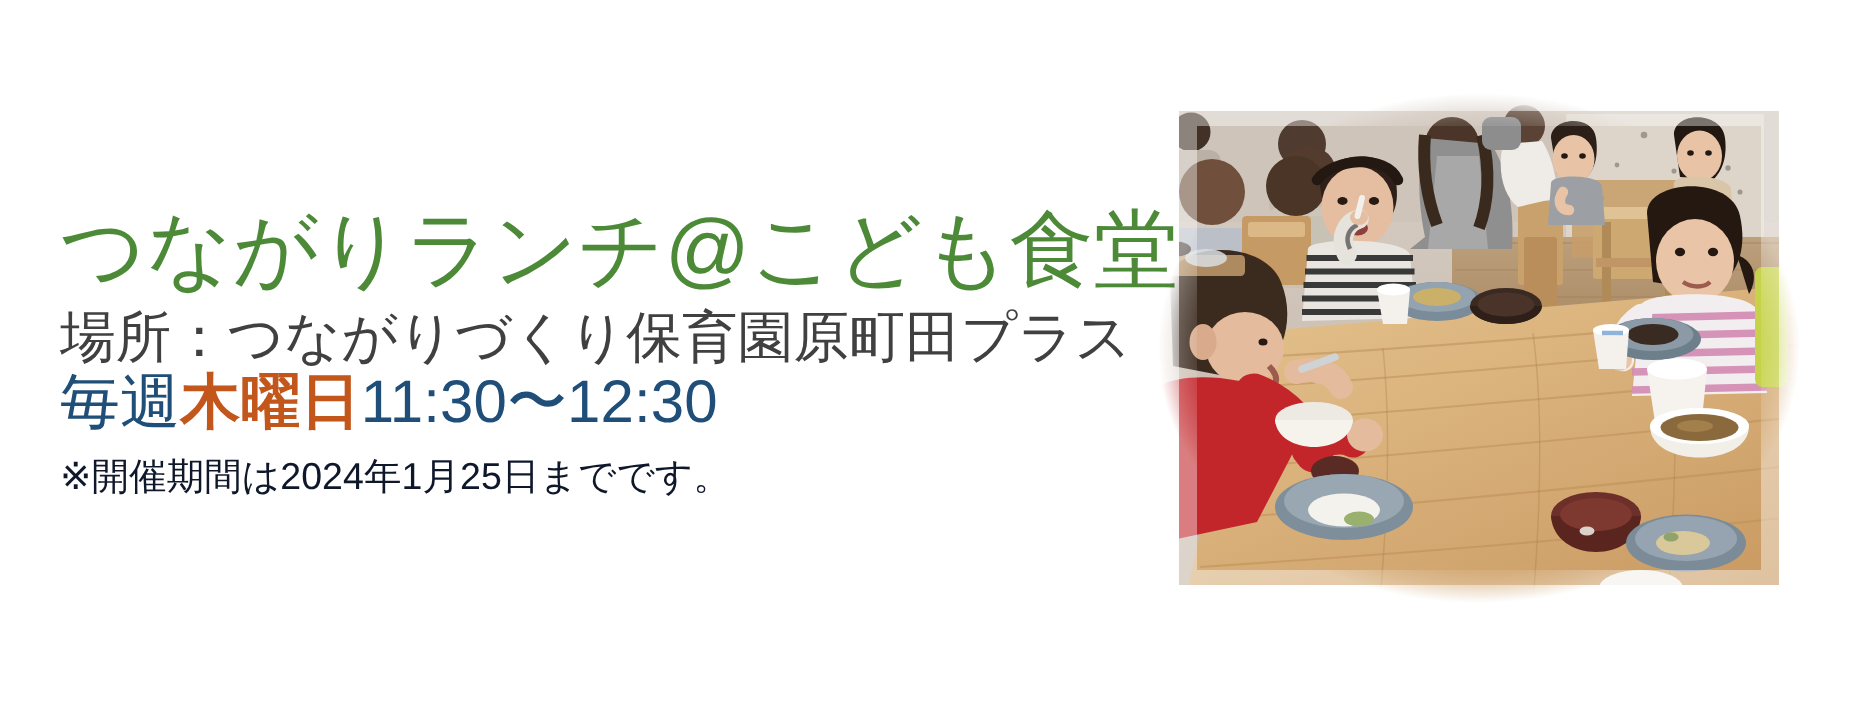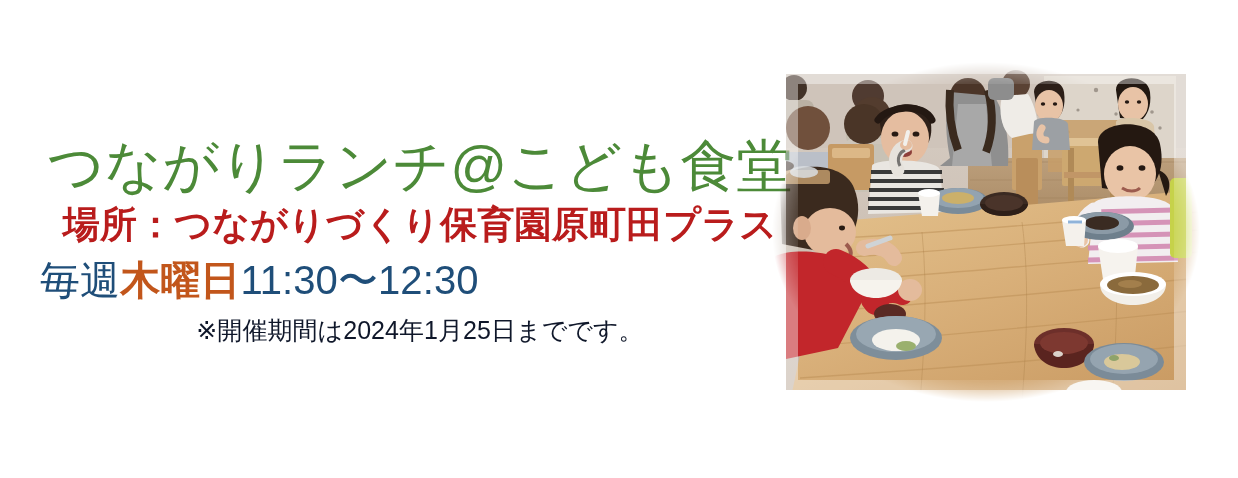--- a/index.html
+++ b/index.html
@@ -9,21 +9,20 @@
   }
   body {
     font-family: "Liberation Sans", "DejaVu Sans", sans-serif;
   }
   #poster {
     position: relative;
     width: 1238px;
     height: 478px;
     background: #ffffff;
     overflow: hidden;
-    text-align: center;
   }
 
   
   .text-block {
     position: absolute;
     left: 40px;
     top: 136px;
     width: 760px;
   }
 
@@ -34,27 +33,26 @@
     color: #4c8a38;
     font-weight: 500;
     white-space: nowrap;
   }
 
   .place-line {
     margin-top: 10px;
     font-size: 37px;
     line-height: 1.1;
     letter-spacing: 0.004em;
-    color: #b91c1c;
-    font-weight: 700;
+    color: #404040;
+    font-weight: 400;
     white-space: nowrap;
   }
 
   .schedule-row {
-    margin-top: 12px;
     display: flex;
     align-items: flex-end;
     white-space: nowrap;
   }
 
   .schedule-line {
     font-size: 40px;
     line-height: 1.1;
     letter-spacing: 0.002em;
     color: #1f4e79;

